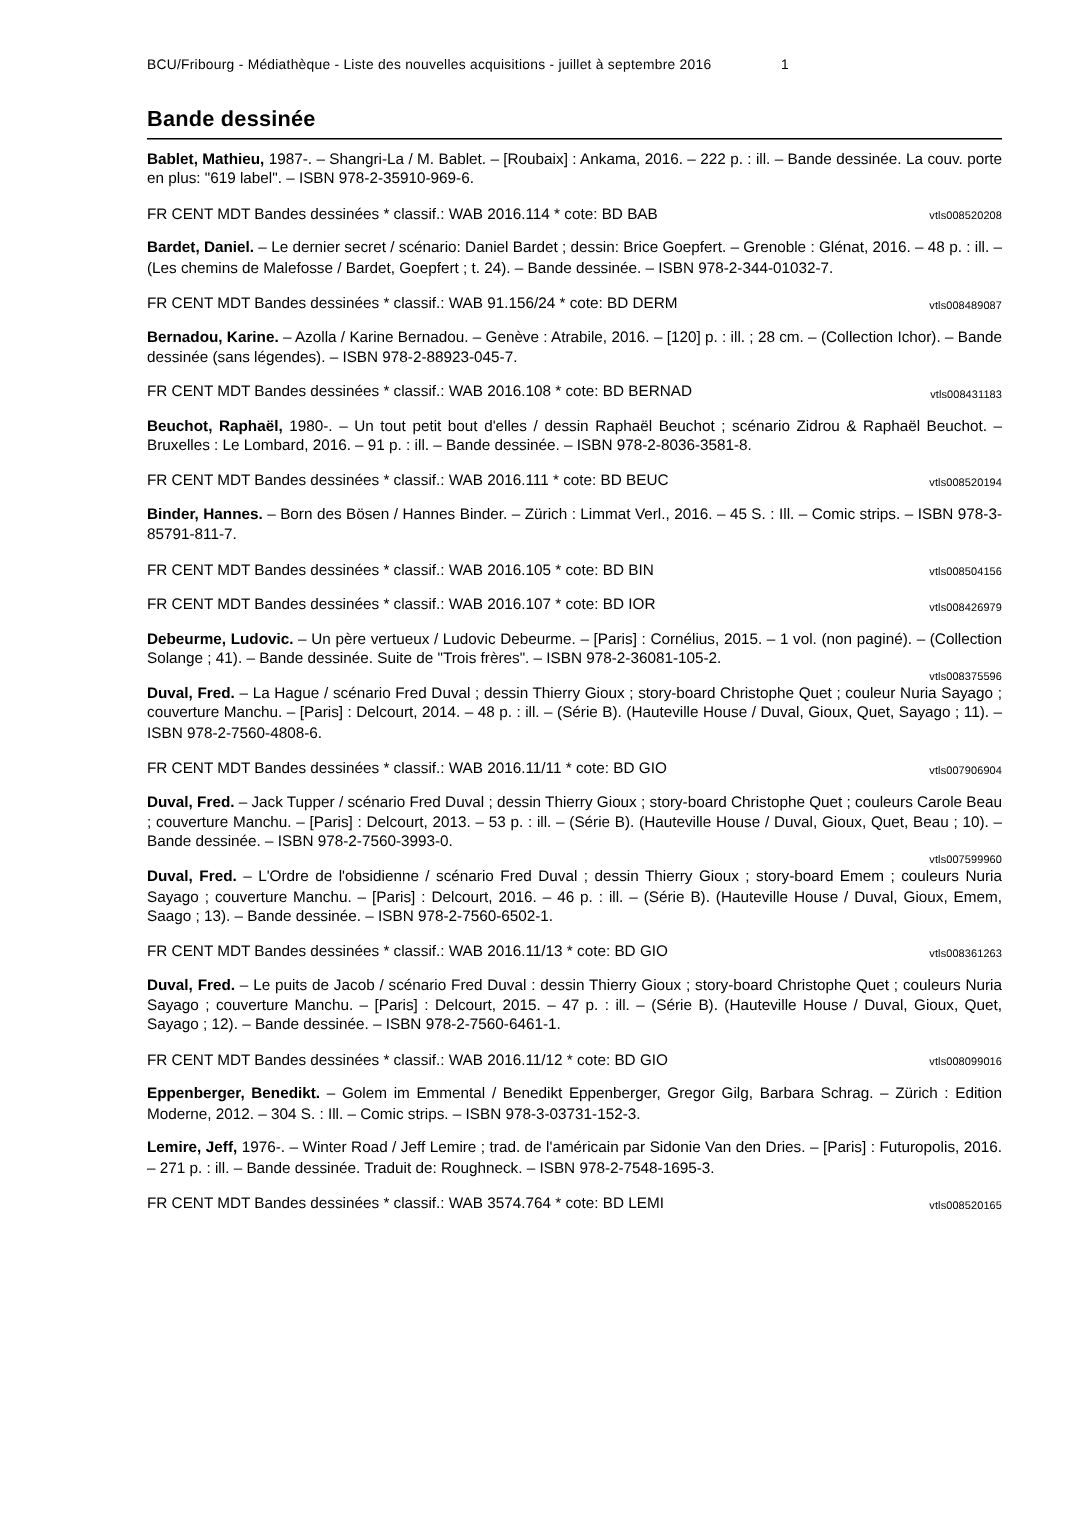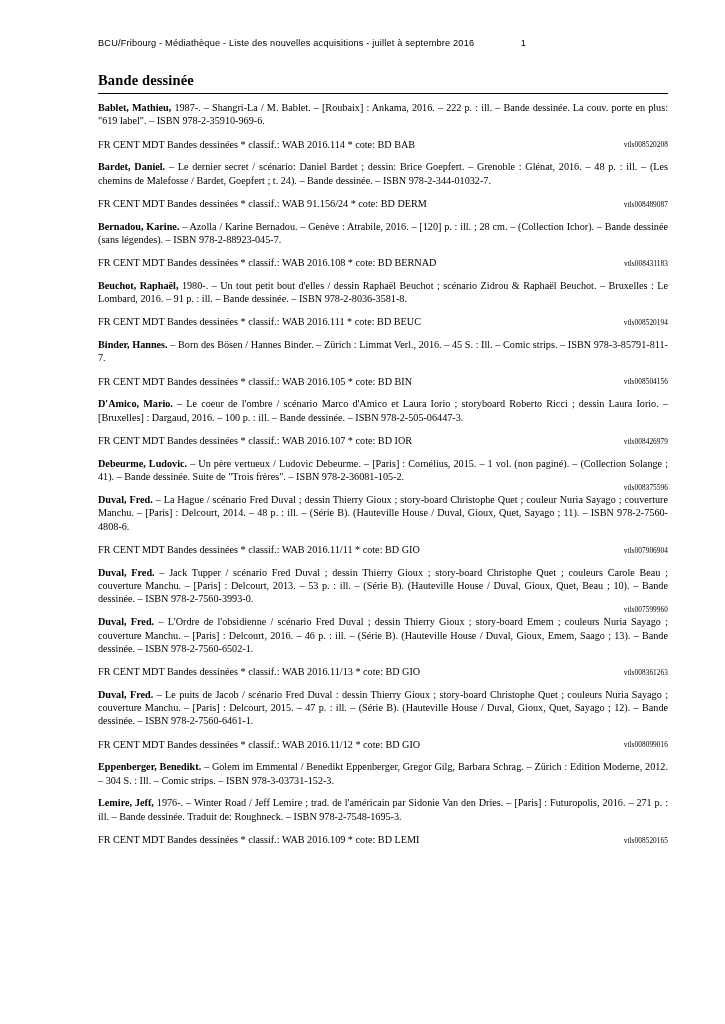--- a/index.html
+++ b/index.html
@@ -38,21 +38,20 @@
     white-space: nowrap;
   }
   .header-page {
     font-size: 9.2px;
   }
   .content {
     position: absolute;
     top: 72px;
     left: 98px;
     width: 570px;
-    font-family: Liberation Serif, serif;
   }
   h1.section-title {
     font-size: 14.5px;
     font-weight: bold;
     margin: 0 0 7px 0;
     padding: 0 0 4px 0;
     border-bottom: 1.1px solid #000;
     letter-spacing: 0.01em;
   }
   .entry {
@@ -117,21 +116,20 @@
         </div>
         <div class="entry">
           <div class="entry-body just"><b>Beuchot, Raphaël,</b><span> 1980-. – Un tout petit bout d'elles / dessin Raphaël Beuchot ; scénario Zidrou &amp; Raphaël Beuchot. – Bruxelles : Le Lombard, 2016. – 91 p. : ill. – Bande dessinée. – ISBN 978-2-8036-3581-8.</span></div>
           <div class="shelfline vtls-wrap"><span class="shelf-text">FR CENT MDT Bandes dessinées * classif.: WAB 2016.111 * cote: BD BEUC</span><span class="vtls">vtls008520194</span></div>
         </div>
         <div class="entry">
           <div class="entry-body just"><b>Binder, Hannes.</b><span> – Born des Bösen / Hannes Binder. – Zürich : Limmat Verl., 2016. – 45 S. : Ill. – Comic strips. – ISBN 978-3-85791-811-7.</span></div>
           <div class="shelfline vtls-wrap"><span class="shelf-text">FR CENT MDT Bandes dessinées * classif.: WAB 2016.105 * cote: BD BIN</span><span class="vtls">vtls008504156</span></div>
         </div>
         <div class="entry">
-          <div class="entry-body just"><b>D'Amico, Mario.</b><span> – Le coeur de l'ombre / scénario Marco d'Amico et Laura Iorio ; storyboard Roberto Ricci ; dessin Laura Iorio. – [Bruxelles] : Dargaud, 2016. – 100 p. : ill. – Bande dessinée. – ISBN 978-2-505-06447-3.</span></div>
           <div class="shelfline vtls-wrap"><span class="shelf-text">FR CENT MDT Bandes dessinées * classif.: WAB 2016.107 * cote: BD IOR</span><span class="vtls">vtls008426979</span></div>
         </div>
         <div class="entry">
           <div class="entry-body just"><b>Debeurme, Ludovic.</b><span> – Un père vertueux / Ludovic Debeurme. – [Paris] : Cornélius, 2015. – 1 vol. (non paginé). – (Collection Solange ; 41). – Bande dessinée. Suite de "Trois frères". – ISBN 978-2-36081-105-2.</span></div>
           <div class="shelfline vtls-wrap"><span class="vtls">vtls008375596</span></div>
         </div>
         <div class="entry">
           <div class="entry-body just"><b>Duval, Fred.</b><span> – La Hague / scénario Fred Duval ; dessin Thierry Gioux ; story-board Christophe Quet ; couleur Nuria Sayago ; couverture Manchu. – [Paris] : Delcourt, 2014. – 48 p. : ill. – (Série B). (Hauteville House / Duval, Gioux, Quet, Sayago ; 11). – ISBN 978-2-7560-4808-6.</span></div>
           <div class="shelfline vtls-wrap"><span class="shelf-text">FR CENT MDT Bandes dessinées * classif.: WAB 2016.11/11 * cote: BD GIO</span><span class="vtls">vtls007906904</span></div>
         </div>
@@ -145,18 +143,18 @@
         </div>
         <div class="entry">
           <div class="entry-body just"><b>Duval, Fred.</b><span> – Le puits de Jacob / scénario Fred Duval : dessin Thierry Gioux ; story-board Christophe Quet ; couleurs Nuria Sayago ; couverture Manchu. – [Paris] : Delcourt, 2015. – 47 p. : ill. – (Série B). (Hauteville House / Duval, Gioux, Quet, Sayago ; 12). – Bande dessinée. – ISBN 978-2-7560-6461-1.</span></div>
           <div class="shelfline vtls-wrap"><span class="shelf-text">FR CENT MDT Bandes dessinées * classif.: WAB 2016.11/12 * cote: BD GIO</span><span class="vtls">vtls008099016</span></div>
         </div>
         <div class="entry">
           <div class="entry-body just"><b>Eppenberger, Benedikt.</b><span> – Golem im Emmental / Benedikt Eppenberger, Gregor Gilg, Barbara Schrag. – Zürich : Edition Moderne, 2012. – 304 S. : Ill. – Comic strips. – ISBN 978-3-03731-152-3.</span></div>
         </div>
         <div class="entry">
           <div class="entry-body just"><b>Lemire, Jeff,</b><span> 1976-. – Winter Road / Jeff Lemire ; trad. de l'américain par Sidonie Van den Dries. – [Paris] : Futuropolis, 2016. – 271 p. : ill. – Bande dessinée. Traduit de: Roughneck. – ISBN 978-2-7548-1695-3.</span></div>
-          <div class="shelfline vtls-wrap"><span class="shelf-text">FR CENT MDT Bandes dessinées * classif.: WAB 2016.109 * cote: BD LEMI</span><span class="vtls">vtls008520165</span></div>
+          <div class="shelfline vtls-wrap"><span class="shelf-text">FR CENT MDT Bandes dessinées * classif.: WAB 3574.764 * cote: BD LEMI</span><span class="vtls">vtls008520165</span></div>
         </div>
       </div>
   </div>
 
 </div>
 
 </body></html>

